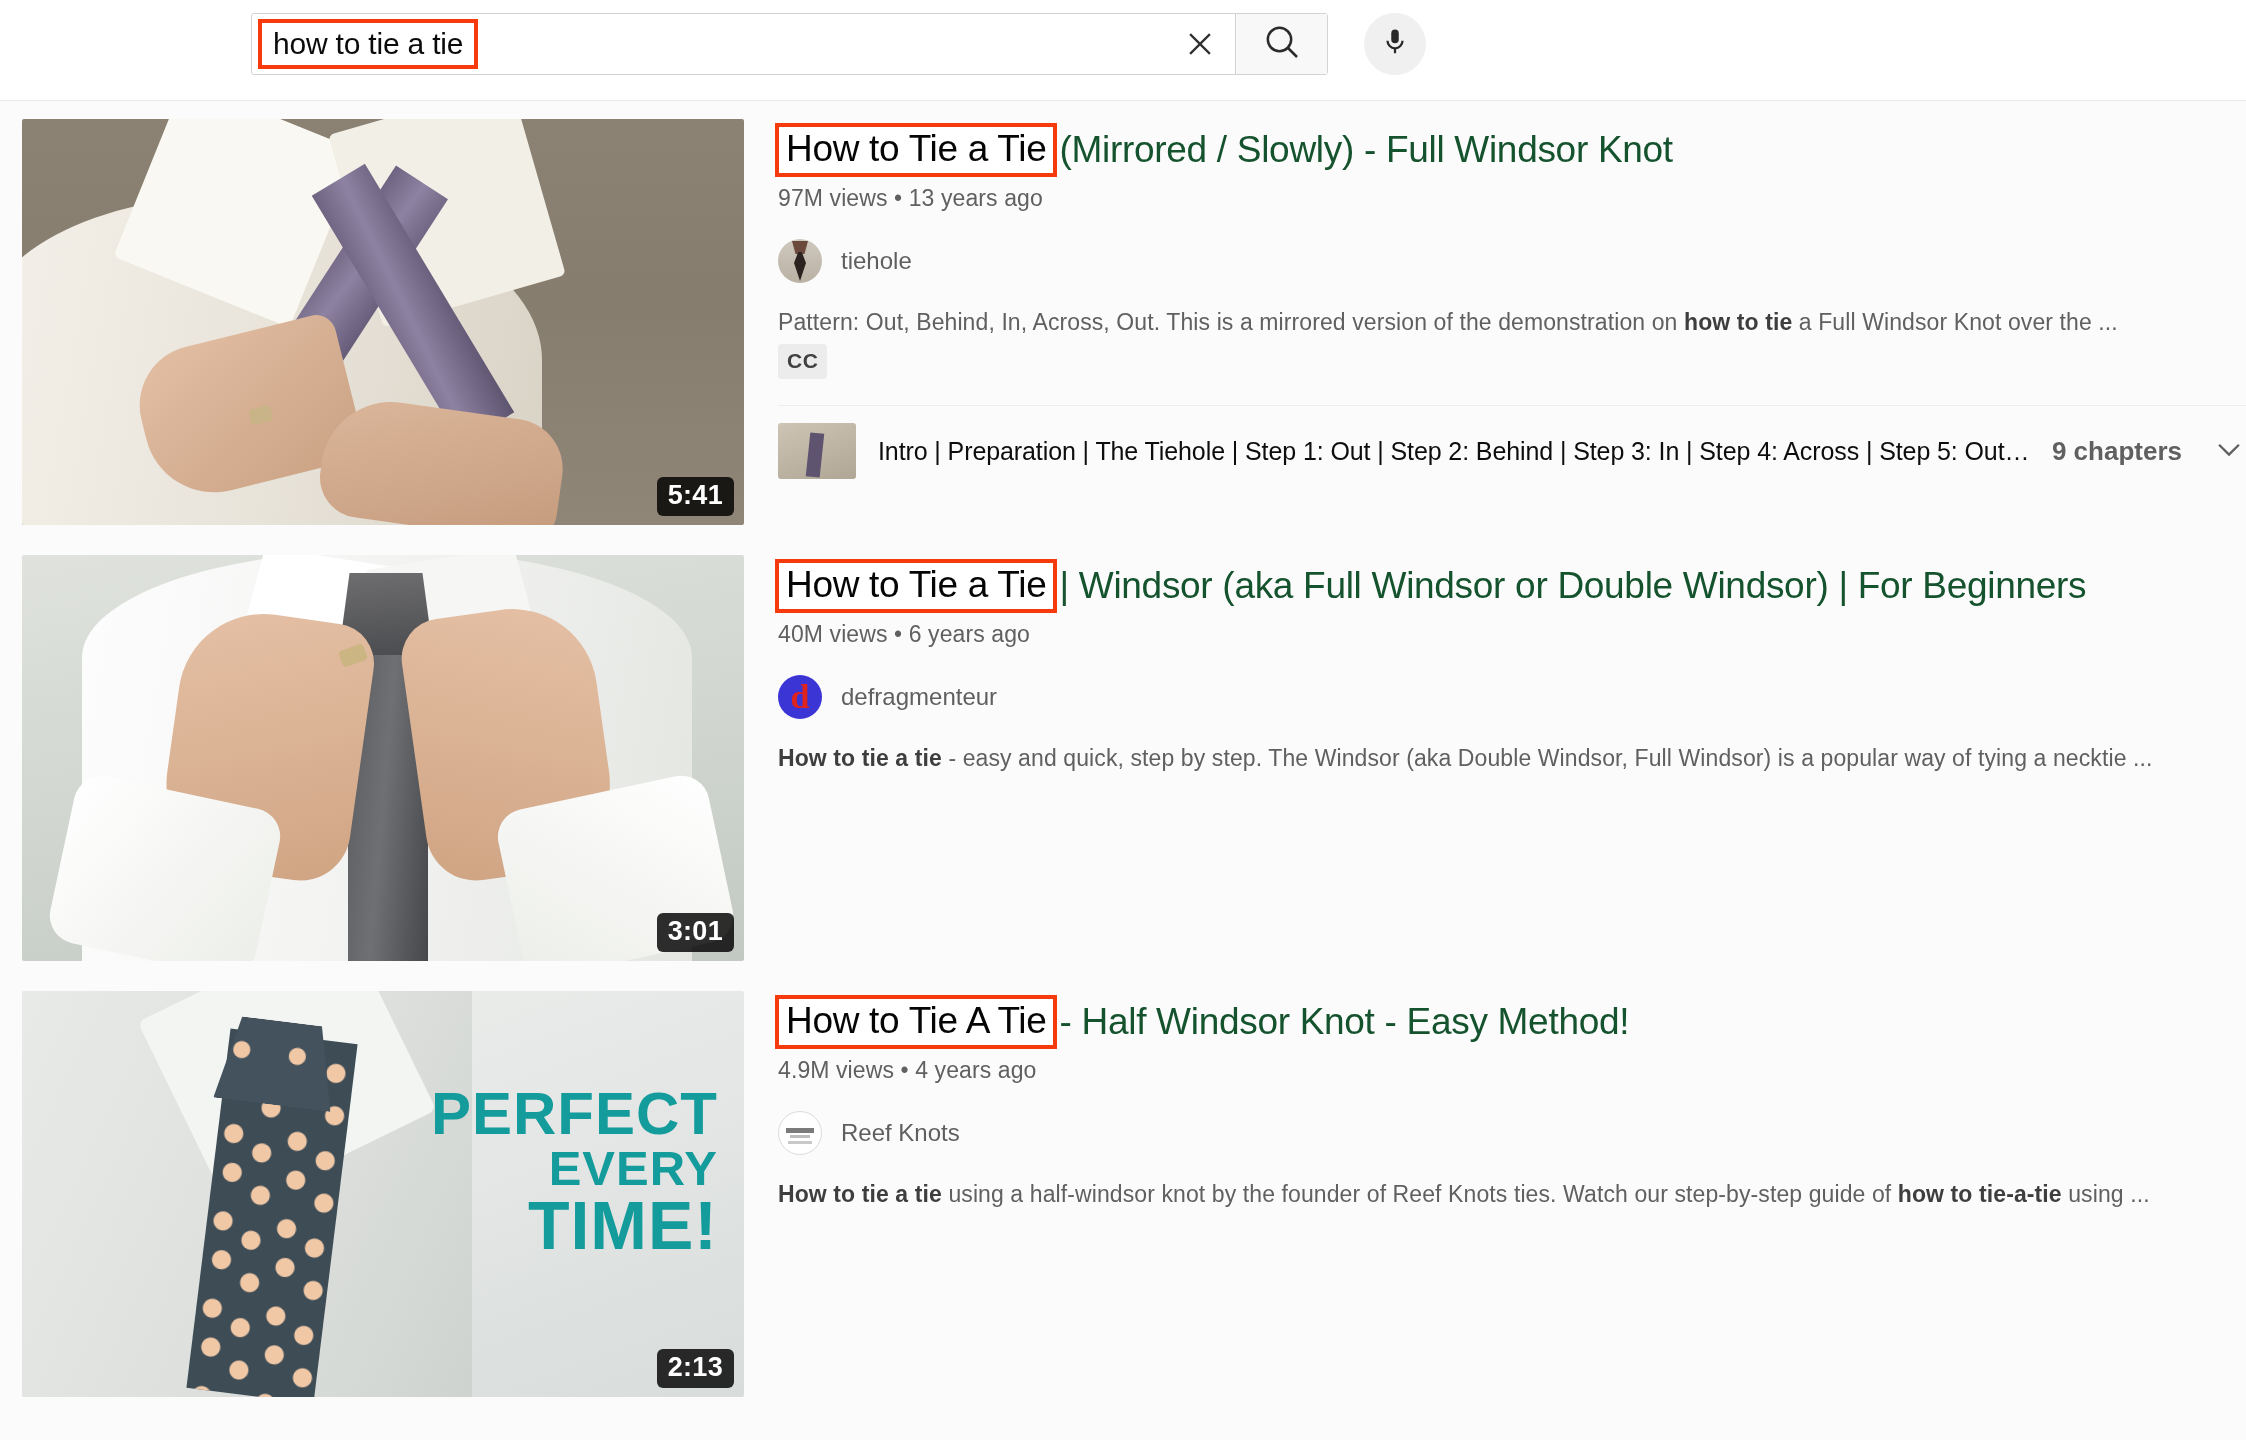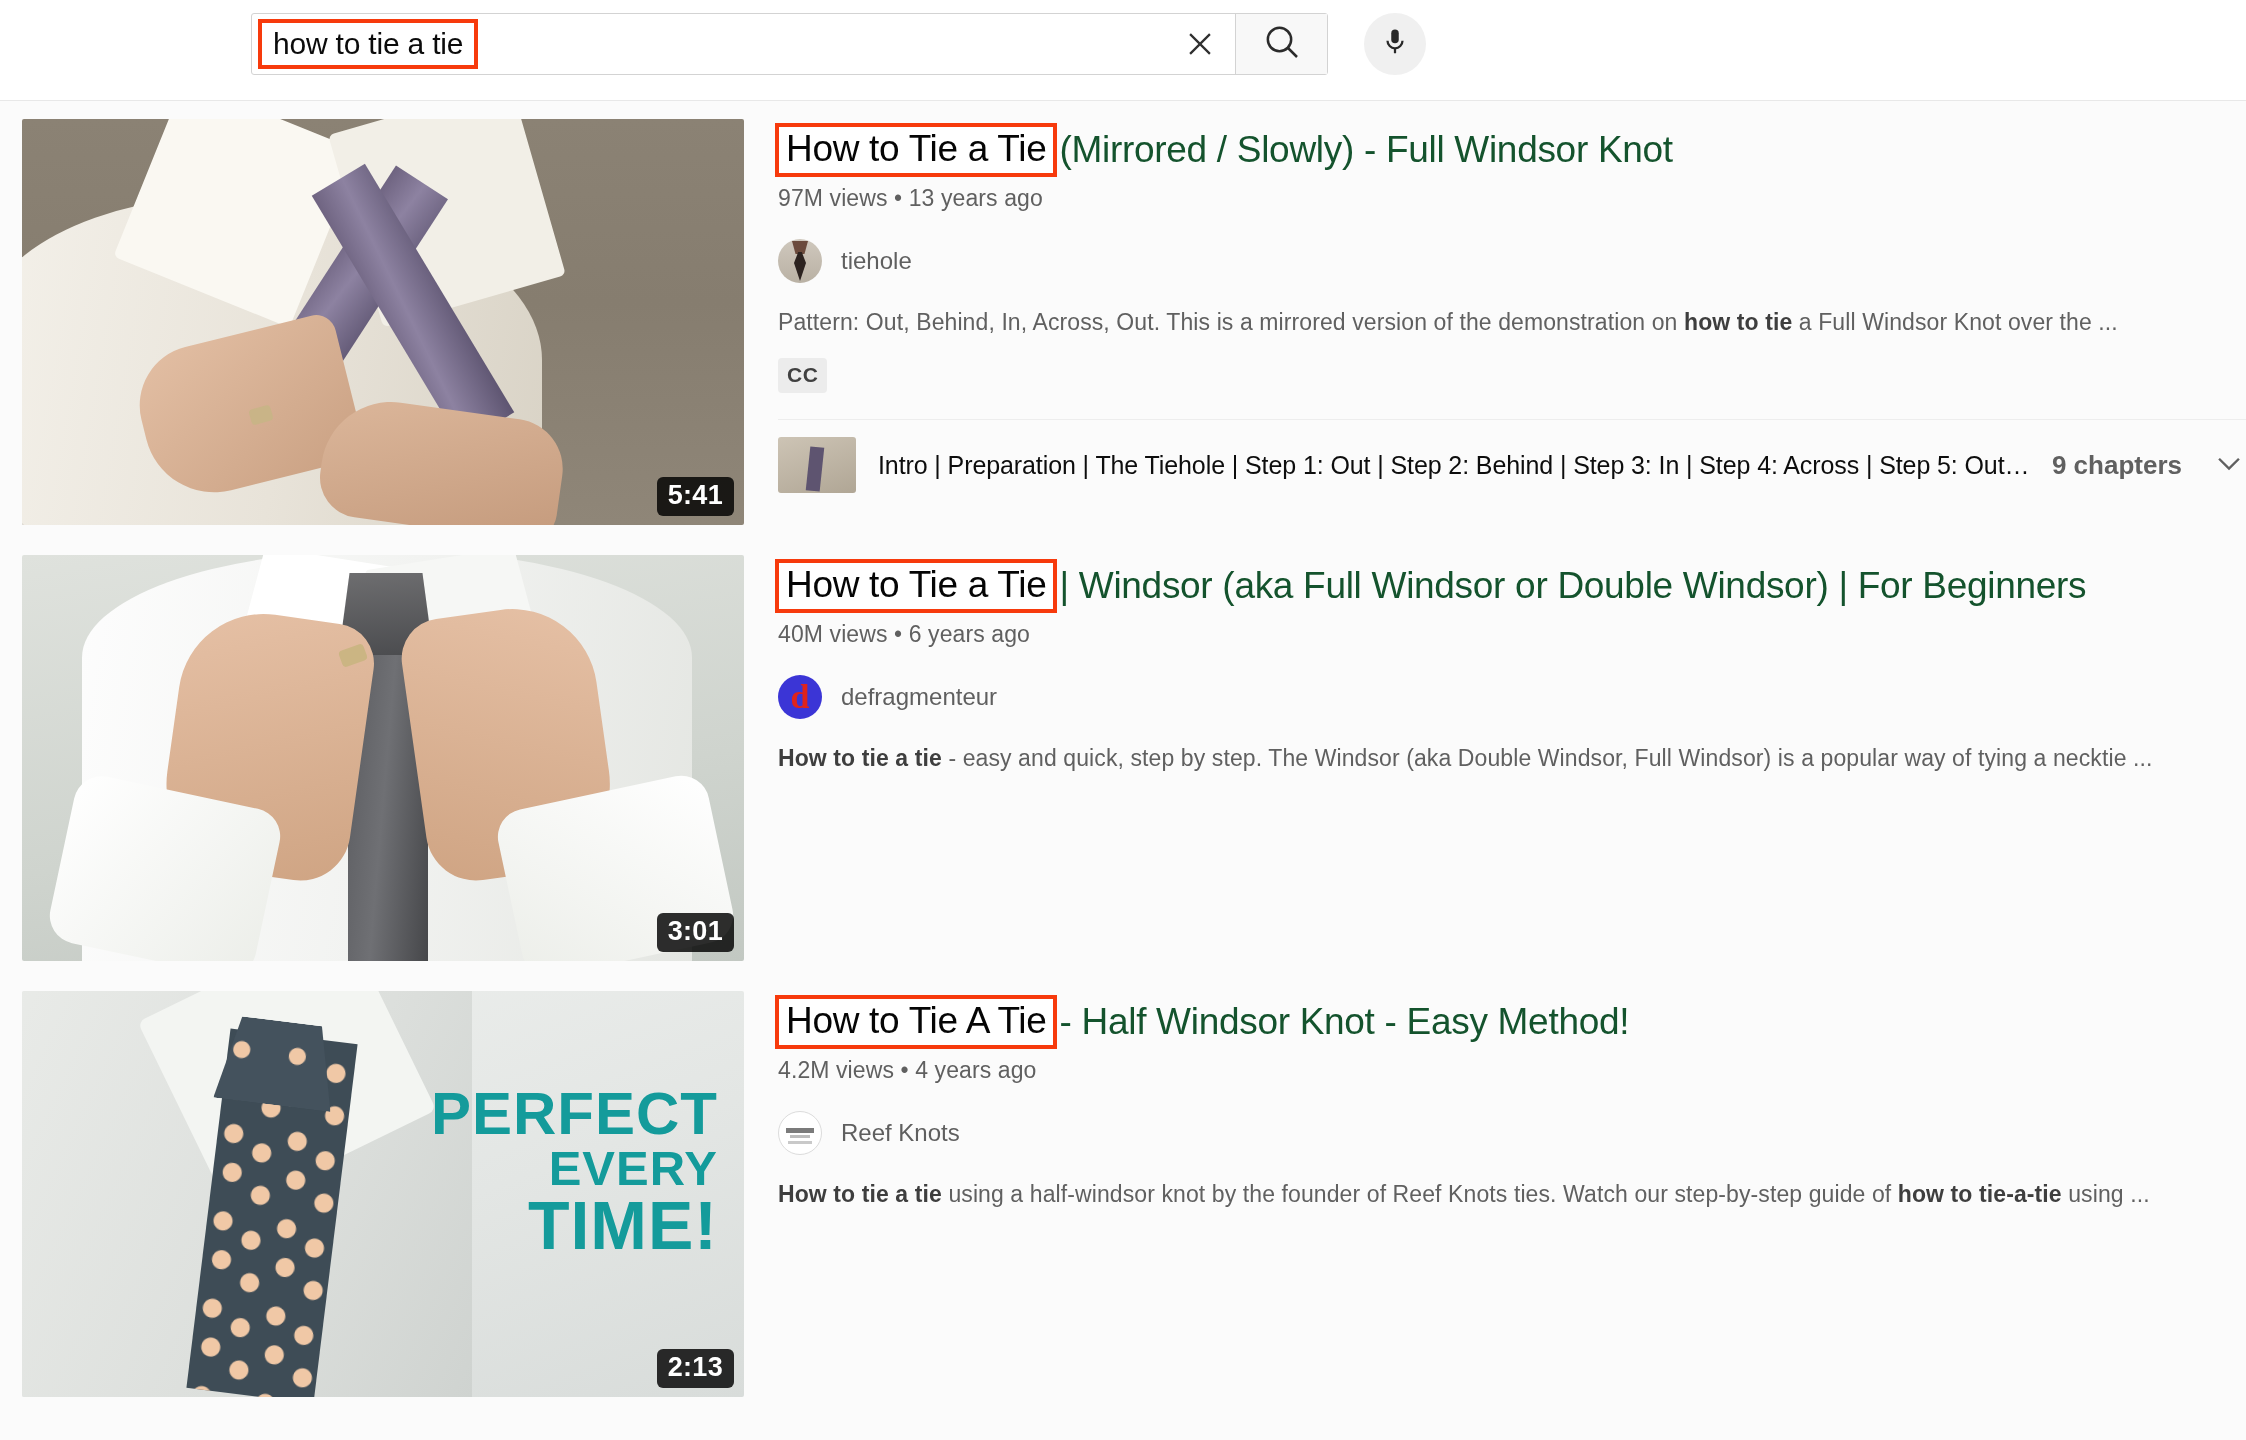--- a/index.html
+++ b/index.html
@@ -309,21 +309,21 @@
     margin: 26px 0 0 3px;
     font-size: 23px;
     color: #606060;
     white-space: nowrap;
     overflow: hidden;
     letter-spacing: 0.1px;
   }
   .desc b { color: #3e3e3e; font-weight: bold; text-align: center; }
   .cc-badge {
     display: inline-block;
-    margin: 22px 0 0 3px;
+    margin: 8px 0 0 3px;
     background: #ececec;
     color: #404040;
     font-size: 21px;
     font-weight: bold;
     padding: 5px 9px 6px;
     border-radius: 4px;
     letter-spacing: 0.5px;
   }
   .chapters {
     display: flex;
@@ -503,21 +503,21 @@
         <div class="l3">TIME!</div>
       </div>
       <div class="dur">2:13</div>
     </div>
     <div class="info">
       <div class="title-line">
         <span class="title-hl">How to Tie A Tie</span>
         <span class="title-rest">- Half Windsor Knot - Easy Method!</span>
       </div>
       <div class="meta">
-        <span>4.2M views</span>
+        <span>4.9M views</span>
         <span>•</span>
         <span>4 years ago</span>
       </div>
       <div class="channel">
         <div class="avatar av-reef">
           <div class="r1"></div>
             <div class="r2"></div>
             <div class="r3"></div>
         </div>
         <span class="ch-name">Reef Knots</span>

